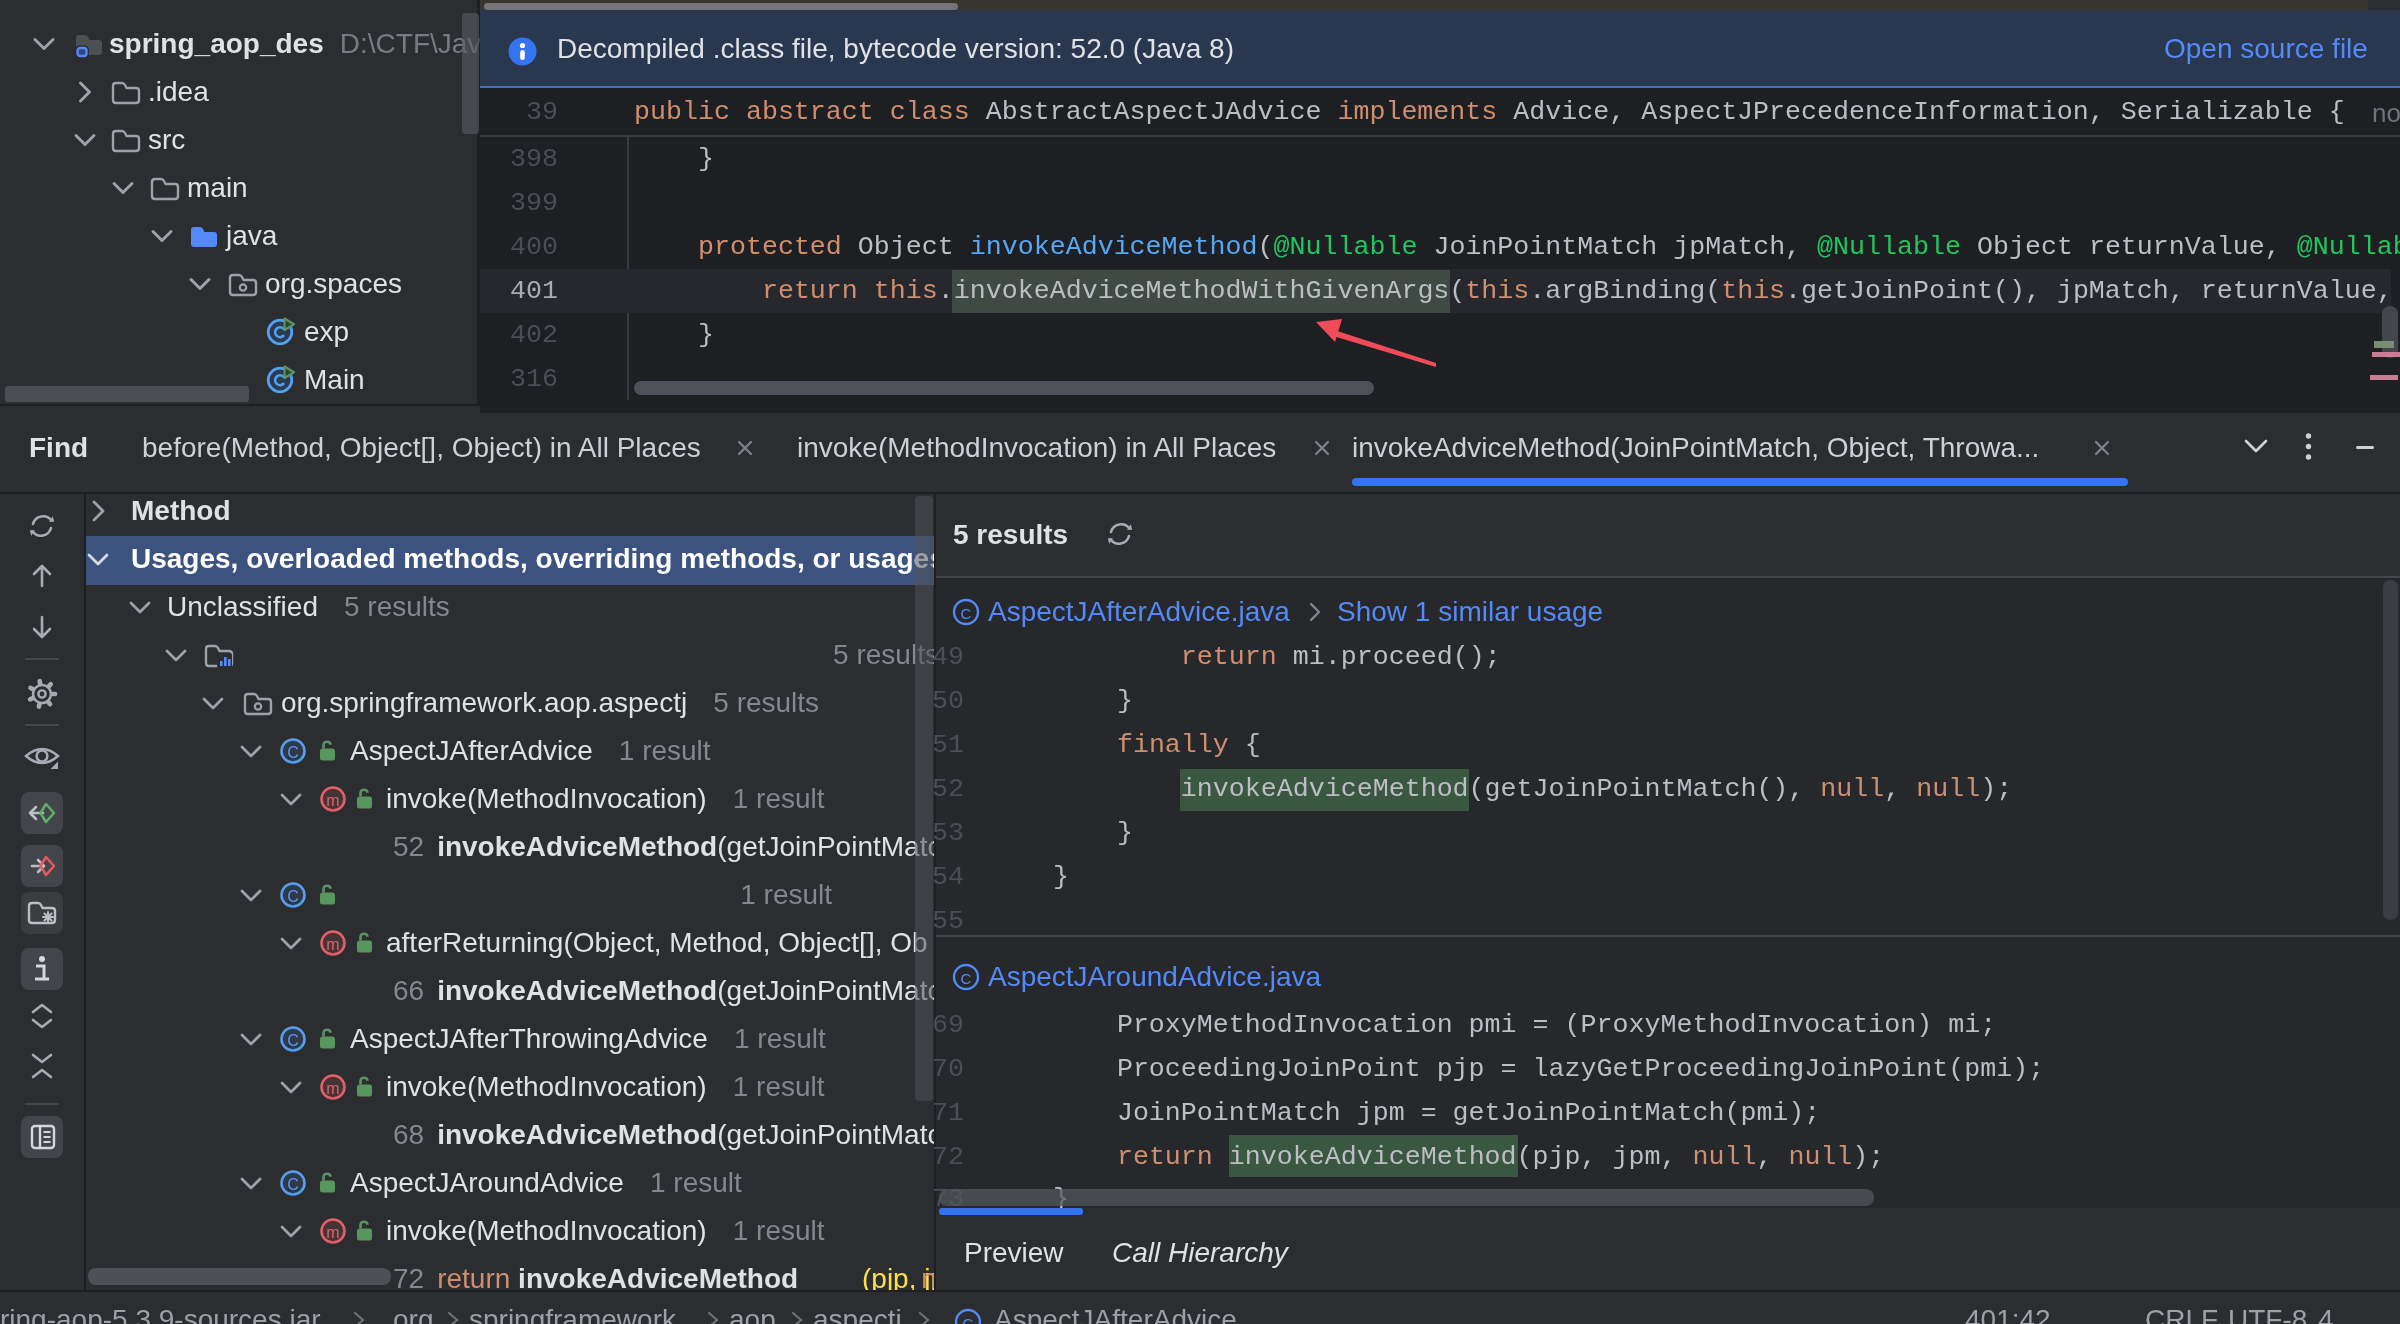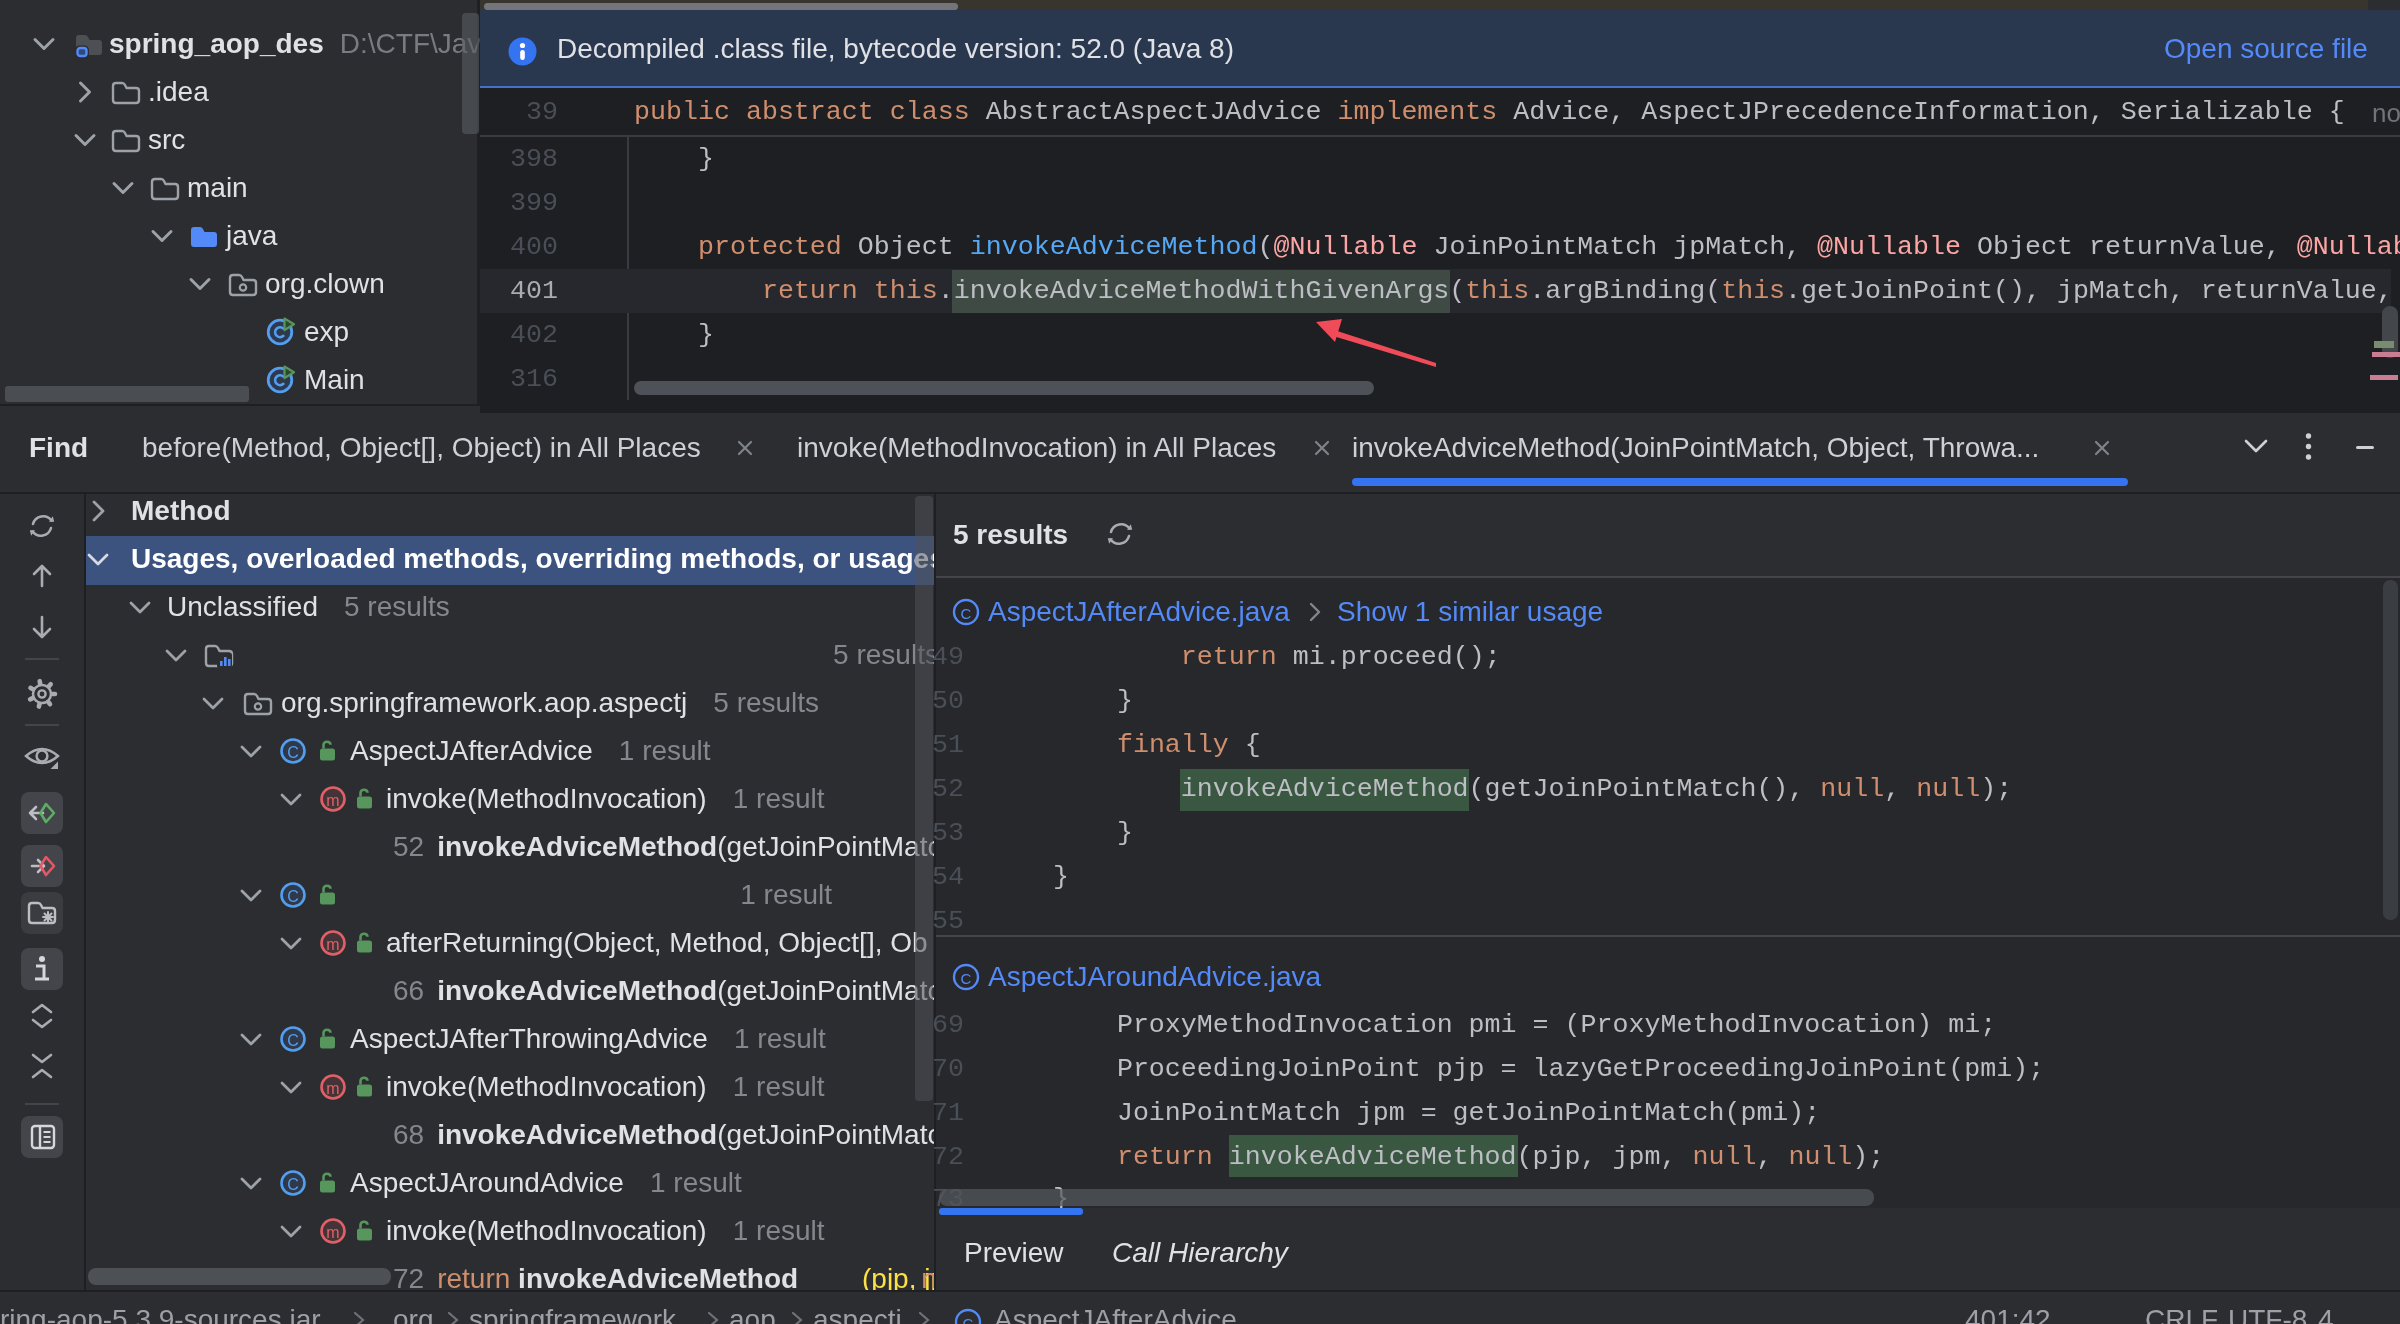--- a/index.html
+++ b/index.html
@@ -1,17 +1,17 @@
 <!DOCTYPE html>
 <html><head><meta charset="utf-8"><style>
 html,body{margin:0;padding:0;width:2400px;height:1324px;background:#2b2d30;overflow:hidden;}
 body{font-family:"Liberation Sans",sans-serif;font-size:28px;color:#dfe1e5;}
 .a{position:absolute;}
 .pre{white-space:pre;font-family:"Liberation Mono",monospace;font-size:26.65px;color:#bcbec4;}
-.kw{color:#cf8e6d;} .fn{color:#56a8f5;} .ann{color:#fca5a5;}
+.kw{color:#cf8e6d;} .fn{color:#56a8f5;} .ann{color:#22c55e;}
 svg{display:block;}
 </style></head><body>
 <div class="a" style="left:0px;top:0px;width:480px;height:404px;background:#2b2d30;overflow:hidden;"></div>
 <svg class="a" style="left:32px;top:32px" width="24" height="24" viewBox="0 0 24 24">
     <path d="M-9,-4.5 L0,4.5 L9,-4.5" transform="translate(12,12)" fill="none" stroke="#9da2a9" stroke-width="3" stroke-linecap="round" stroke-linejoin="round"></path>
   </svg>
 <svg class="a" style="left:73px;top:31px" width="32" height="28" viewBox="0 0 32 28">
     <path d="M3,7 Q3,4 6,4 L12,4 Q14,4 15,6 L16.5,9 L26,9 Q29,9 29,12 L29,21 Q29,24 26,24 L6,24 Q3,24 3,21 Z" fill="#4c4f54" stroke="none"></path>
     <rect x="2" y="14.5" width="14" height="13" rx="4.5" fill="#2b2d30"></rect>
     <rect x="4.5" y="17" width="9" height="8" rx="2.8" fill="#2e4a7a" stroke="#548af7" stroke-width="2.4"></rect>
@@ -45,21 +45,21 @@
     <path d="M3,7 Q3,4 6,4 L12,4 Q14,4 15,6 L16.5,9 L26,9 Q29,9 29,12 L29,21 Q29,24 26,24 L6,24 Q3,24 3,21 Z" fill="#548af7" stroke="none"></path>
   </svg>
 <div class="a" style="left:226px;top:216px;line-height:40px;font-size:28px;color:#dfe1e5;">java</div>
 <svg class="a" style="left:188px;top:272px" width="24" height="24" viewBox="0 0 24 24">
     <path d="M-9,-4.5 L0,4.5 L9,-4.5" transform="translate(12,12)" fill="none" stroke="#9da2a9" stroke-width="3" stroke-linecap="round" stroke-linejoin="round"></path>
   </svg>
 <svg class="a" style="left:227px;top:271px" width="32" height="28" viewBox="0 0 32 28">
     <path d="M3,7 Q3,4 6,4 L12,4 Q14,4 15,6 L16.5,9 L26,9 Q29,9 29,12 L29,21 Q29,24 26,24 L6,24 Q3,24 3,21 Z" fill="none" stroke="#9da2a9" stroke-width="2.4" stroke-linejoin="round"></path>
     <circle cx="16" cy="16.5" r="3.2" fill="none" stroke="#9da2a9" stroke-width="2.2"></circle>
   </svg>
-<div class="a" style="left:265px;top:264px;line-height:40px;font-size:28px;color:#dfe1e5;">org.clown</div>
+<div class="a" style="left:265px;top:264px;line-height:40px;font-size:28px;color:#dfe1e5;">org.spaces</div>
 <svg class="a" style="left:266px;top:316px" width="31" height="32" viewBox="0 0 31 32">
     <circle cx="14" cy="16" r="11.8" fill="rgba(48,68,105,0.55)" stroke="#549ef0" stroke-width="2.8"></circle>
     <path d="M17.4,12.6 A4.9,4.9 0 1 0 17.4,19.8" fill="none" stroke="#549ef0" stroke-width="2.6" stroke-linecap="round"></path>
     <path d="M18.5,2.5 L28,8.2 L18.5,14 Z" fill="#2d4533" stroke="#57965c" stroke-width="2.2" stroke-linejoin="round"></path>
   </svg>
 <div class="a" style="left:304px;top:312px;line-height:40px;font-size:28px;color:#dfe1e5;">exp</div>
 <svg class="a" style="left:266px;top:364px" width="31" height="32" viewBox="0 0 31 32">
     <circle cx="14" cy="16" r="11.8" fill="rgba(48,68,105,0.55)" stroke="#549ef0" stroke-width="2.8"></circle>
     <path d="M17.4,12.6 A4.9,4.9 0 1 0 17.4,19.8" fill="none" stroke="#549ef0" stroke-width="2.6" stroke-linecap="round"></path>
     <path d="M18.5,2.5 L28,8.2 L18.5,14 Z" fill="#2d4533" stroke="#57965c" stroke-width="2.2" stroke-linejoin="round"></path>

